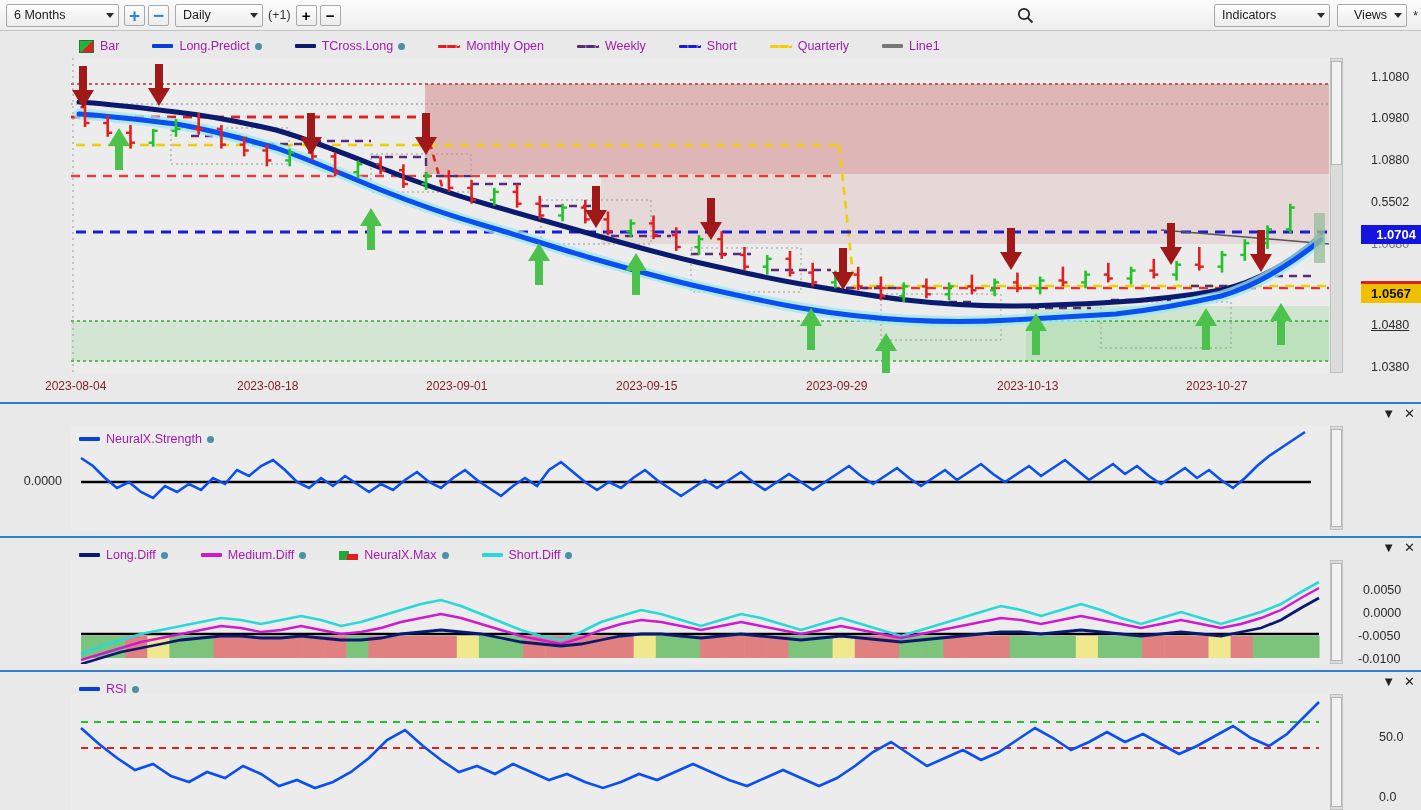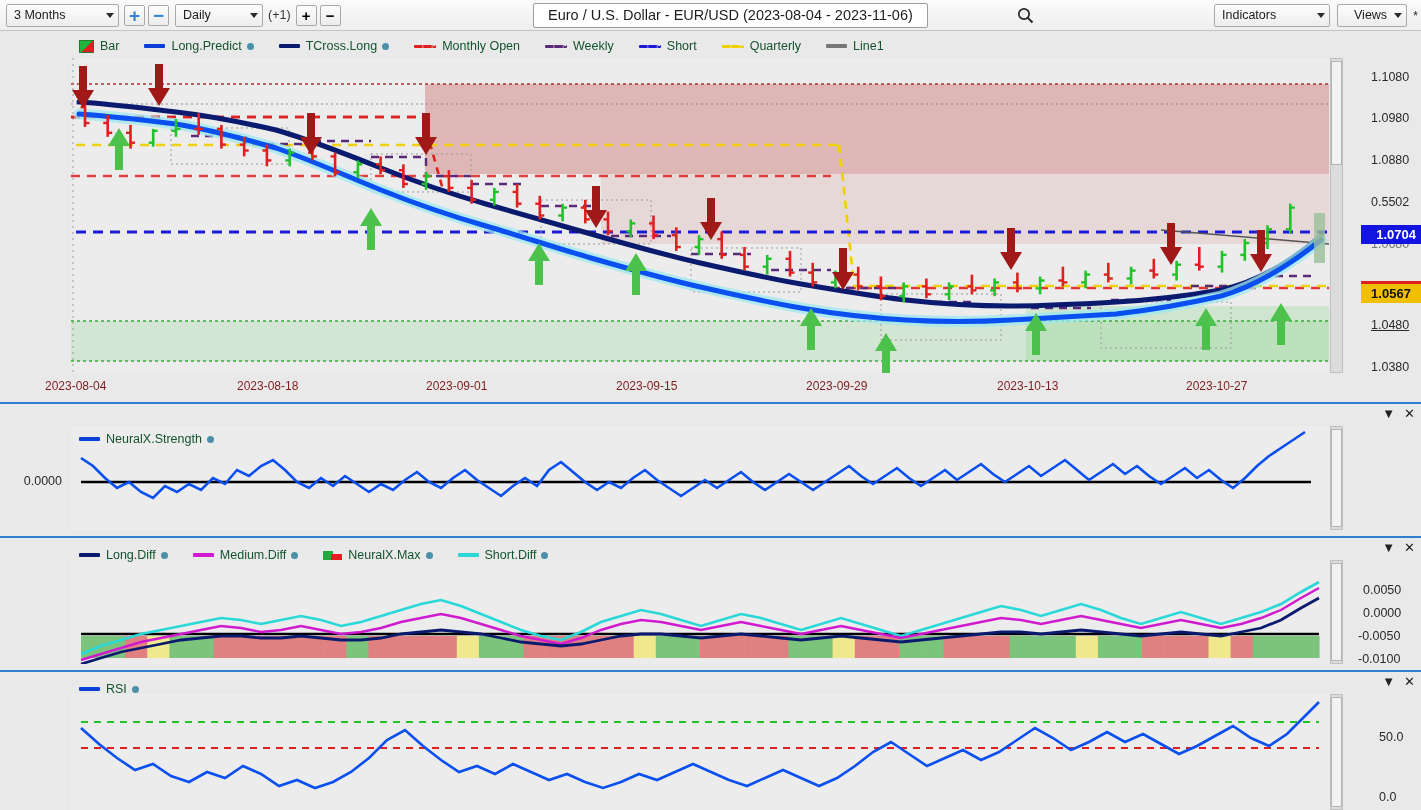--- a/index.html
+++ b/index.html
@@ -34,21 +34,21 @@
   .sep { font-size:12.5px; color:#333; margin:0 5px; }
   .titlebox {
     height:25px;background:#ffffff;border:1px solid #9c9c9c;border-radius:2px;
     display:flex;align-items:center;justify-content:center;
     font-size:14.5px;color:#1d1d1d;padding:0 14px;white-space:nowrap;
   }
   .searchicon{width:26px;height:26px;display:flex;align-items:center;justify-content:center;cursor:pointer;}
   .star{font-size:13px;color:#333;margin-left:3px;}
 
   
-  .legendbar{position:absolute;display:flex;align-items:center;gap:8px;font-size:12.5px;color:#14532d;z-index:30;}
+  .legendbar{position:absolute;display:flex;align-items:center;gap:16px;font-size:12.5px;color:#a21caf;z-index:30;}
   .lg{display:flex;align-items:center;margin-right:17px;white-space:nowrap;}
   .lgsw{width:21px;height:4px;margin-right:6px;border-radius:1px;}
   .lgsw.dash{height:0;border-top:3px dashed;width:22px;}
   .dot{width:7px;height:7px;border-radius:50%;background:#4c8fa8;margin-left:5px;display:inline-block;}
   .barsw{width:15px;height:13px;margin-right:6px;position:relative;overflow:hidden;border:1px solid #1d7a2e;}
   .barsw:before{content:"";position:absolute;inset:0;background:linear-gradient(135deg,#23b23a 0 50%,#e02020 50% 100%);}
   .nxsw{width:19px;height:9px;margin-right:6px;position:relative;}
   .nxsw:before{content:"";position:absolute;left:0;top:0;width:10px;height:9px;background:#22a83c;}
   .nxsw:after{content:"";position:absolute;right:0;bottom:0;width:11px;height:6px;background:#e02020;}
 
@@ -63,44 +63,41 @@
   .badge{position:absolute;font-size:13px;font-weight:bold;padding:2px 5px;white-space:nowrap;z-index:25;}
   .vscroll{position:absolute;width:13px;background:#dcdcdc;border:1px solid #c0c0c0;}
   .vthumb{position:absolute;left:0;width:11px;background:#f2f2f2;border:1px solid #b4b4b4;}
   .dateax{position:absolute;font-size:12px;color:#7f1d1d;}
 </style>
 </head>
 <body>
 
 <div class="toolbar">
   <div class="combo" style="width:113px;margin-left:2px;">
-    <span class="cap">3 Months</span>
+    <span class="cap">6 Months</span>
     <span class="caret"></span>
   </div>
   <div class="cbox" style="margin-left:5px;">
     <span class="plusblue">+</span>
   </div>
   <div class="cbox" style="margin-left:3px;">
     <span class="minusblue">−</span>
   </div>
   <div class="combo" style="width:88px;margin-left:6px;">
     <span class="cap">Daily</span>
     <span class="caret"></span>
   </div>
   <span class="sep">(+1)</span>
   <div class="cbox">
     <span>+</span>
   </div>
   <div class="cbox" style="margin-left:3px;">
     <span>−</span>
   </div>
 
-  <div class="titlebox" style="position:absolute;left:533px;">
-    <span>Euro / U.S. Dollar - EUR/USD (2023-08-04 - 2023-11-06)</span>
-  </div>
   <div class="searchicon" style="position:absolute;left:1012px;">
     <svg width="17" height="17" viewBox="0 0 17 17">
         <circle cx="7" cy="7" r="5.2" fill="none" stroke="#222" stroke-width="1.7"></circle>
         <line x1="10.8" y1="10.8" x2="15.5" y2="15.5" stroke="#222" stroke-width="1.9"></line>
       </svg>
   </div>
 
   <div class="combo" style="position:absolute;right:91px;width:116px;">
     <span class="cap">Indicators</span>
     <span class="caret"></span>

